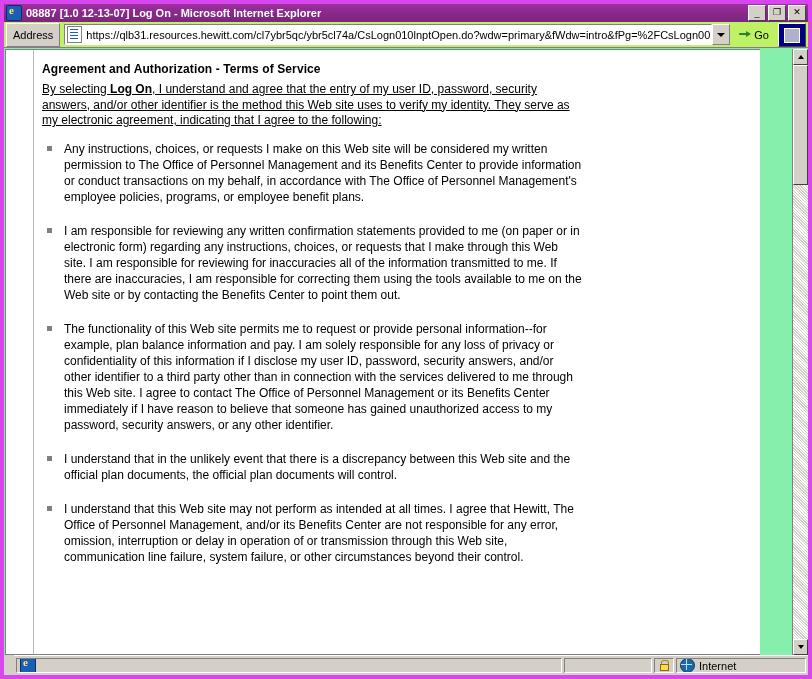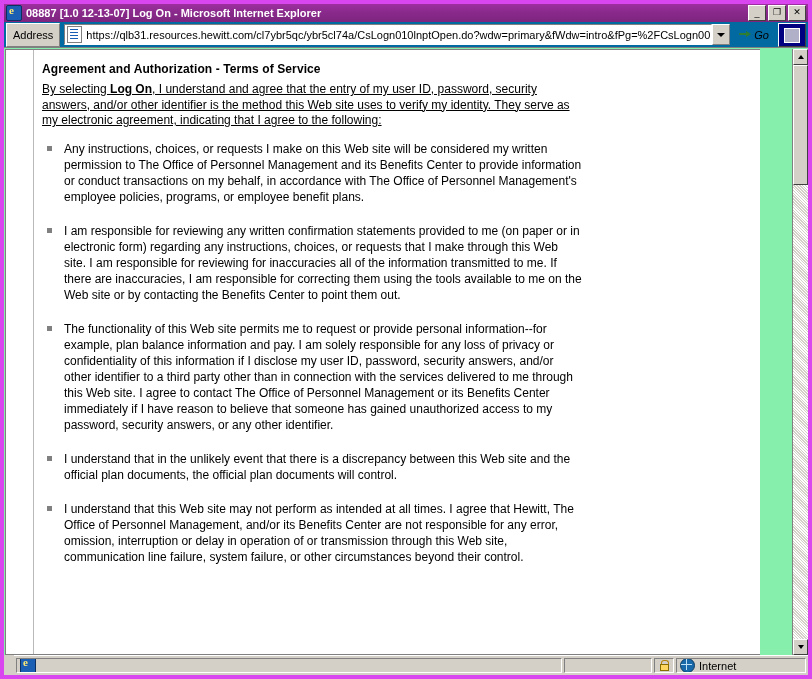--- a/index.html
+++ b/index.html
@@ -90,21 +90,21 @@
     top: 0;
     font-size: 9px;
   }
   .winbtn.min span { top: 1px; }
 
   
   .addressbar {
     height: 26px;
     display: flex;
     align-items: center;
-    background: #0369a1;
+    background: #bef264;
     padding: 2px 2px 2px 2px;
     box-sizing: border-box;
     border-bottom: 1px solid #808080;
   }
   .addr-label-box {
     display: flex;
     align-items: center;
     height: 22px;
     padding: 0 6px 0 6px;
     margin-right: 4px;
@@ -174,21 +174,20 @@
     border-top: 4px solid #000000;
   }
   .go-btn {
     display: flex;
     align-items: center;
     height: 22px;
     padding: 0 5px 0 3px;
     margin-left: 4px;
     white-space: nowrap;
     font-size: 11px;
-    font-style: italic;
   }
   .go-arrow {
     display: inline-block;
     width: 14px;
     height: 12px;
     position: relative;
     margin-right: 2px;
   }
   .go-arrow:before {
     content: "";

